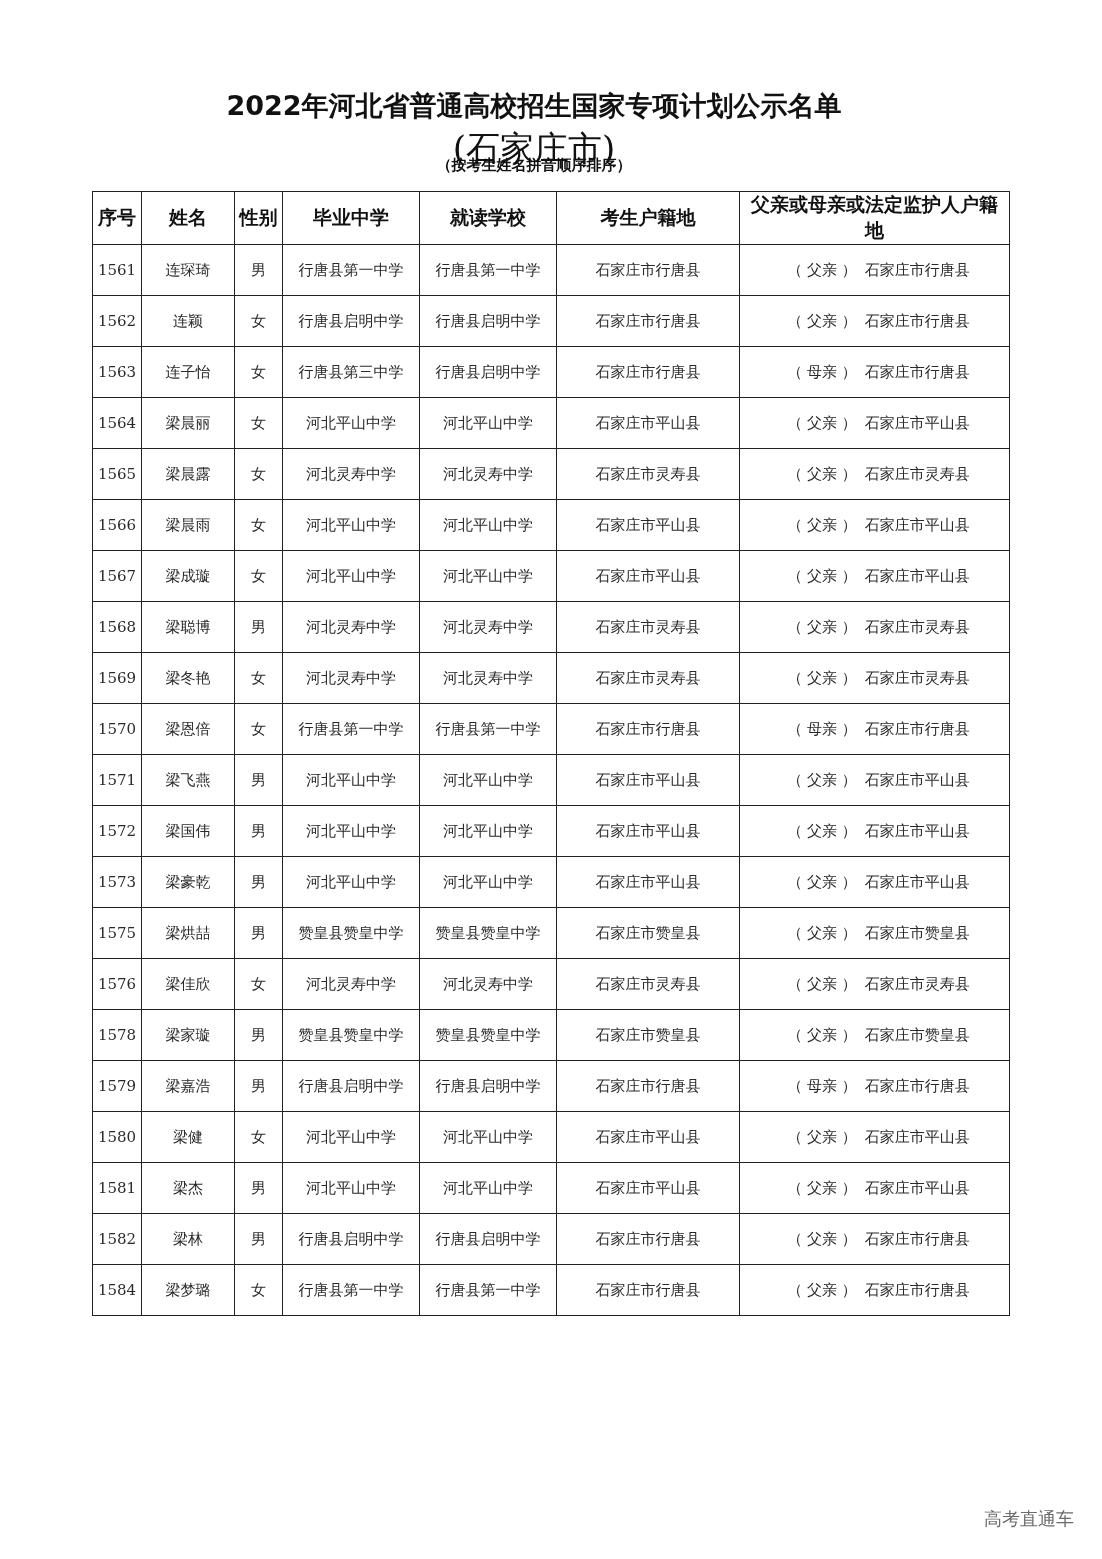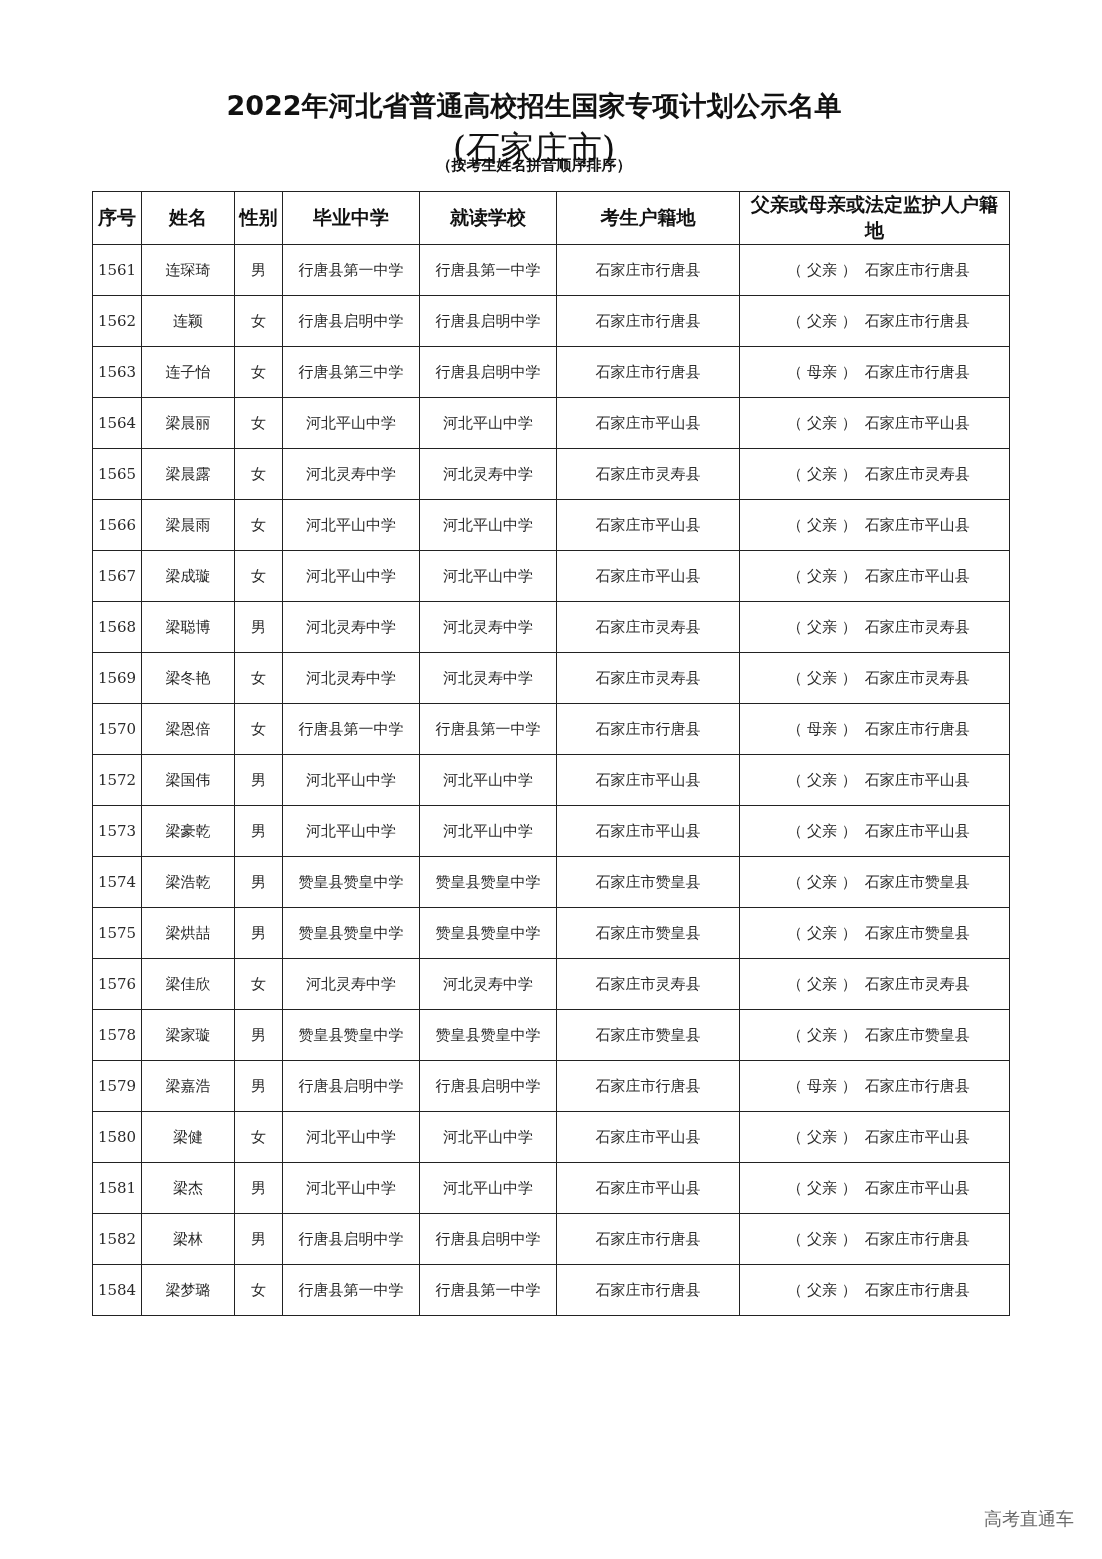--- a/index.html
+++ b/index.html
@@ -193,45 +193,45 @@
       <tr>
         <td class="c-num">1570</td>
         <td class="c-name">梁恩倍</td>
         <td class="c-gender">女</td>
         <td class="c-grad">行唐县第一中学</td>
         <td class="c-cur">行唐县第一中学</td>
         <td class="c-house">石家庄市行唐县</td>
         <td class="c-parent"><span class="paren"><span>（ </span><span>母亲</span><span> ）</span></span><span>石家庄市行唐县</span></td>
       </tr>
       <tr>
+        <td class="c-num">1571</td>
+        <td class="c-name">梁飞燕</td>
+        <td class="c-gender">男</td>
+        <td class="c-grad">河北平山中学</td>
+        <td class="c-cur">河北平山中学</td>
+        <td class="c-house">石家庄市平山县</td>
+        <td class="c-parent"><span class="paren"><span>（ </span><span>父亲</span><span> ）</span></span><span>石家庄市平山县</span></td>
+      </tr>
+      <tr>
         <td class="c-num">1572</td>
         <td class="c-name">梁国伟</td>
         <td class="c-gender">男</td>
         <td class="c-grad">河北平山中学</td>
         <td class="c-cur">河北平山中学</td>
         <td class="c-house">石家庄市平山县</td>
         <td class="c-parent"><span class="paren"><span>（ </span><span>父亲</span><span> ）</span></span><span>石家庄市平山县</span></td>
       </tr>
       <tr>
         <td class="c-num">1573</td>
         <td class="c-name">梁豪乾</td>
         <td class="c-gender">男</td>
         <td class="c-grad">河北平山中学</td>
         <td class="c-cur">河北平山中学</td>
         <td class="c-house">石家庄市平山县</td>
         <td class="c-parent"><span class="paren"><span>（ </span><span>父亲</span><span> ）</span></span><span>石家庄市平山县</span></td>
-      </tr>
-      <tr>
-        <td class="c-num">1574</td>
-        <td class="c-name">梁浩乾</td>
-        <td class="c-gender">男</td>
-        <td class="c-grad">赞皇县赞皇中学</td>
-        <td class="c-cur">赞皇县赞皇中学</td>
-        <td class="c-house">石家庄市赞皇县</td>
-        <td class="c-parent"><span class="paren"><span>（ </span><span>父亲</span><span> ）</span></span><span>石家庄市赞皇县</span></td>
       </tr>
       <tr>
         <td class="c-num">1575</td>
         <td class="c-name">梁烘喆</td>
         <td class="c-gender">男</td>
         <td class="c-grad">赞皇县赞皇中学</td>
         <td class="c-cur">赞皇县赞皇中学</td>
         <td class="c-house">石家庄市赞皇县</td>
         <td class="c-parent"><span class="paren"><span>（ </span><span>父亲</span><span> ）</span></span><span>石家庄市赞皇县</span></td>
       </tr>

